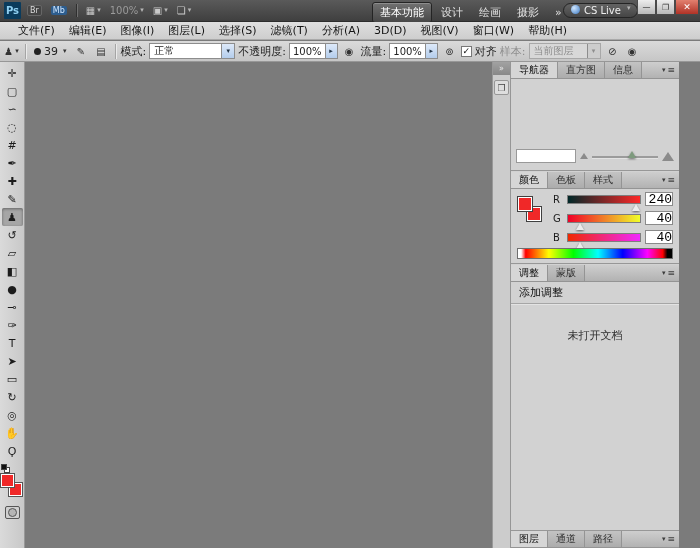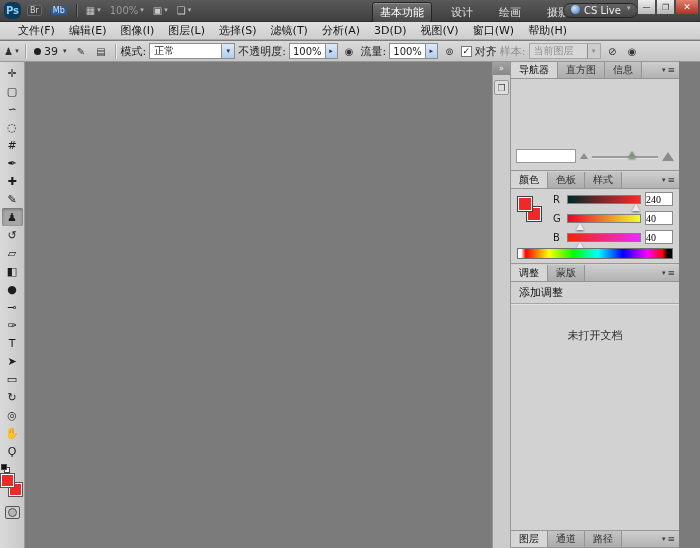--- a/index.html
+++ b/index.html
@@ -1,30 +1,30 @@
 <!DOCTYPE html>
 <html><head>
 <meta charset="utf-8">
 <style>
   *{box-sizing:border-box;margin:0;padding:0}
   html,body{width:700px;height:548px}
   body{font-family:"DejaVu Sans","Liberation Sans",sans-serif;font-size:11px;background:#7b7b7b;position:relative;overflow:hidden;color:#222}
 
   
   .titlebar{position:absolute;top:0;left:0;right:0;height:22px;background:linear-gradient(#5a5a5a,#3f3f3f);border-bottom:1px solid #2c2c2c;display:flex;align-items:center;gap:3px;padding-left:4px;color:#d8d8d8}
-  .pslogo{width:17px;height:17px;background:#0a3b5c;color:#8fd0f2;font-weight:bold;font-size:10px;display:flex;align-items:center;justify-content:center;border-radius:6px;flex:none}
+  .pslogo{width:17px;height:17px;background:#0a3b5c;color:#8fd0f2;font-weight:bold;font-size:10px;display:flex;align-items:center;justify-content:center;border-radius:1px;flex:none}
   .tb-btn{height:16px;display:flex;align-items:center;justify-content:center;font-size:9px;color:#c9c9c9;padding:0 3px;border-radius:2px;flex:none}
   .tb-btn .g{font-size:10px}
   .mbtag{background:#2d5d8e;color:#cfe6ff;font-size:8px;padding:0 2px;border-radius:2px}
   .brtag{background:#444;border:1px solid #666;color:#ddd;font-size:8px;padding:0 2px;border-radius:2px}
   .caret{font-size:7px;margin-left:2px;color:#b5b5b5;line-height:1}
   .caret.dark{color:#333}
   .tb-sep{width:1px;height:13px;background:#2f2f2f;box-shadow:1px 0 0 #707070;margin:0 3px;flex:none}
   .tb-zoom{color:#9b9b9b;font-size:10px}
-  .ws-group{position:absolute;left:372px;top:2px;display:flex;gap:12px;align-items:center}
+  .ws-group{position:absolute;left:372px;top:2px;display:flex;gap:2px;align-items:center}
   .ws-btn{padding:2px 7px;font-size:11px;color:#e0e0e0;border-radius:3px;white-space:nowrap}
   .ws-btn.active{background:linear-gradient(#717171,#484848);border:1px solid #242424;box-shadow:inset 0 1px 0 #8d8d8d;color:#fff}
   .cslive{position:absolute;left:563px;top:3px;display:flex;align-items:flex-start;gap:4px;padding:1px 7px;border:1px solid #242424;border-radius:8px;background:linear-gradient(#636363,#454545);font-size:10px;color:#eee;white-space:nowrap}
   .sphere{width:9px;height:9px;border-radius:50%;background:radial-gradient(circle at 3px 3px,#cfe6ff,#3a78c2);flex:none}
   .winbtns{position:absolute;right:1px;top:0;display:flex}
   .winbtn{width:19px;height:15px;display:flex;align-items:center;justify-content:center;font-size:8px;color:#333;background:linear-gradient(#ededed,#b9b9b9);border:1px solid #4a4a4a;border-top:none}
   .winbtn.close{width:24px;background:linear-gradient(#e2806f,#b03226);color:#fff;font-size:9px}
 
   
   .menubar{position:absolute;top:22px;left:0;right:0;height:18px;background:linear-gradient(#dfdfdf,#cecece);border-bottom:1px solid #a9a9a9;display:flex;align-items:center;padding-left:11px}
@@ -97,21 +97,21 @@
   .cswatch-wrap{position:absolute;left:6px;top:7px;width:30px;height:30px}
   .cfgsw{position:absolute;left:1px;top:1px;width:14px;height:14px;background:#f02828;border:1px solid #fff;outline:1px solid #3f3f3f;z-index:2}
   .cbgsw{position:absolute;left:10px;top:11px;width:14px;height:14px;background:#f02828;border:1px solid #fff;outline:1px solid #3f3f3f}
   .crow{position:absolute;left:42px;right:6px;height:14px;display:flex;align-items:center;gap:4px}
   .clabel{width:10px;font-size:10px;color:#1c1c1c;flex:none}
   .cbar{position:relative;flex:1;height:9px;border:1px solid #7e7e7e}
   .cbar .knob{top:8px;margin-left:-4px}
   .cbar.r{background:linear-gradient(90deg,rgb(0,40,40),rgb(255,40,40))}
   .cbar.g{background:linear-gradient(90deg,rgb(240,0,40),rgb(240,255,40))}
   .cbar.b{background:linear-gradient(90deg,rgb(240,40,0),rgb(240,40,255))}
-  .cval{width:28px;height:14px;background:#fff;border:1px solid #8a8a8a;font-size:10px;text-align:left;flex:none;font-family:Liberation Serif, serif}
+  .cval{width:28px;height:14px;background:#fff;border:1px solid #8a8a8a;font-size:13px;text-align:right;flex:none;font-family:Liberation Mono, monospace}
   .spectrum{position:absolute;left:6px;right:6px;bottom:4px;height:11px;border:1px solid #6f6f6f;background:linear-gradient(90deg,#fff 0%,#fff 2%,#f00 5%,#ff0 20%,#0f0 36%,#0ff 52%,#00f 68%,#f0f 84%,#f00 94%,#000 97%,#000 100%)}
 
   .adj-content{height:249px}
   .adj-header{height:21px;line-height:21px;padding:0 8px;font-size:11px;color:#101010}
   .adj-divider{height:1px;background:#a6a6a6;box-shadow:0 1px 0 #e3e3e3}
   .adj-message{margin-top:24px;text-align:center;font-size:11px;color:#2e2e2e}
 </style>
 </head>
 <body>
 

